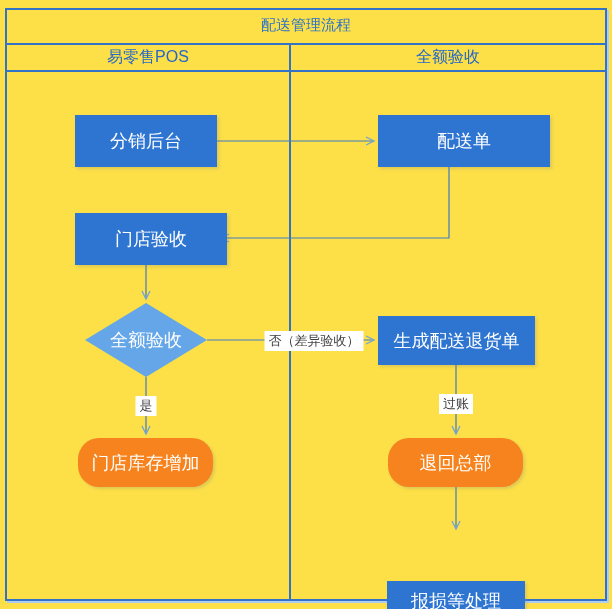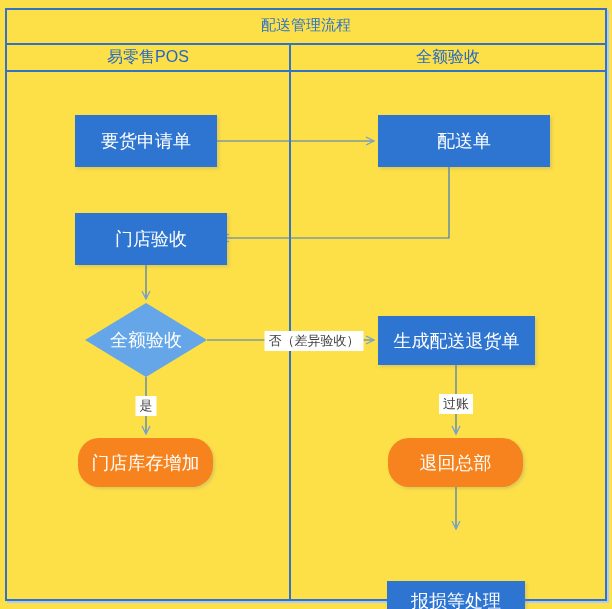--- a/index.html
+++ b/index.html
@@ -73,21 +73,21 @@
     </defs>
     <polyline points="217,141 374,141" fill="none" stroke="#3e7bc4" stroke-width="1.2" marker-end="url(#ah)"></polyline>
     <polyline points="449,167 449,238 221,238" fill="none" stroke="#3e7bc4" stroke-width="1.2" marker-end="url(#ah)"></polyline>
     <polyline points="146,265 146,299" fill="none" stroke="#3e7bc4" stroke-width="1.2" marker-end="url(#ah)"></polyline>
     <polyline points="207,340 374,340" fill="none" stroke="#3e7bc4" stroke-width="1.2" marker-end="url(#ah)"></polyline>
     <polyline points="146,377 146,434" fill="none" stroke="#3e7bc4" stroke-width="1.2" marker-end="url(#ah)"></polyline>
     <polyline points="456,365 456,434" fill="none" stroke="#3e7bc4" stroke-width="1.2" marker-end="url(#ah)"></polyline>
     <polyline points="456,487 456,529" fill="none" stroke="#3e7bc4" stroke-width="1.2" marker-end="url(#ah)"></polyline>
   </svg>
 
-  <div class="node rect" style="left:75px;top:115px;width:142px;height:52px;">要货申请单</div>
+  <div class="node rect" style="left:75px;top:115px;width:142px;height:52px;">分销后台</div>
 
   <div class="node rect" style="left:378px;top:115px;width:172px;height:52px;">配送单</div>
 
   <div class="node rect" style="left:75px;top:213px;width:152px;height:52px;">门店验收</div>
 
   <div class="node diamond" style="left:85px;top:303px;width:122px;height:74px;">全额验收</div>
 
   <div class="node rect" style="left:378px;top:316px;width:157px;height:49px;">生成配送退货单</div>
 
   <div class="node pill" style="left:388px;top:438px;width:135px;height:49px;">退回总部</div>

